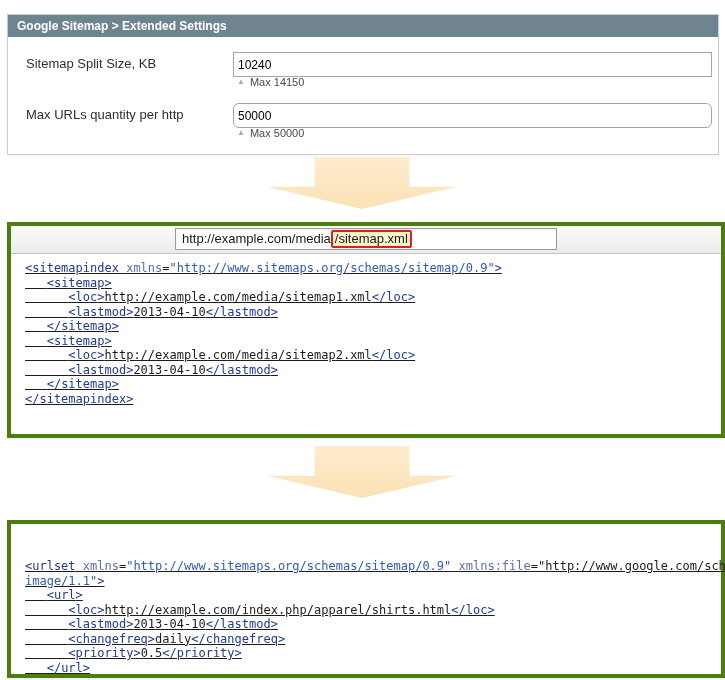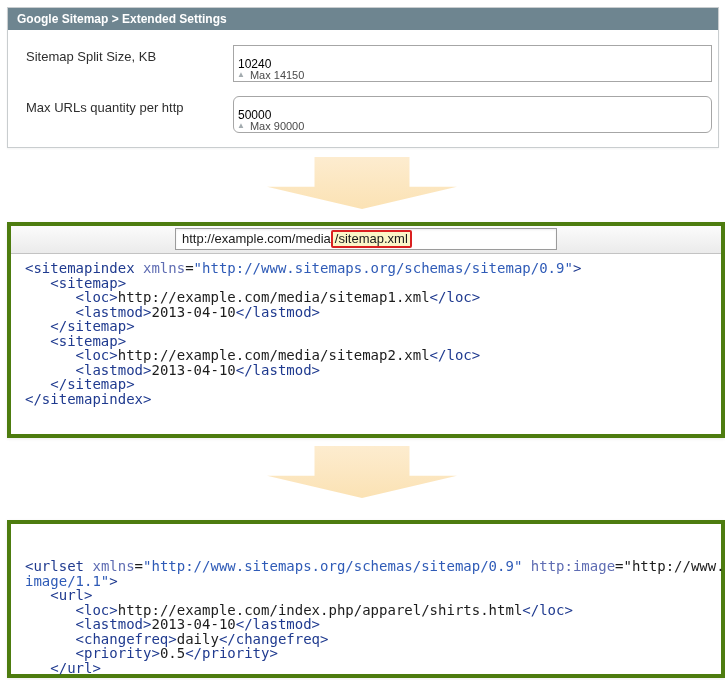--- a/index.html
+++ b/index.html
@@ -10,27 +10,27 @@
     --xml-tag:#1f3a8f;
     --xml-attr:#5f6db3;
     --xml-string:#2f5bb7;
     --xml-text:#1c1c1c;
   }
   html,body{margin:0;padding:0;background:#fff;}
   .page{position:relative;width:725px;height:680px;background:#fff;overflow:hidden;
         font-family:"Liberation Sans",sans-serif;}
 
   
-  .settings-panel{position:absolute;left:7px;top:7px;width:710px;height:139px;
+  .settings-panel{position:absolute;left:7px;top:14px;width:710px;height:139px;
     border:1px solid #c9cdcf;background:#fff;box-shadow:0 1px 2px rgba(0,0,0,.05);}
   .settings-header{height:22px;background:var(--header-bg);color:#fff;
     font-size:12px;font-weight:bold;line-height:22px;padding:0 9px;}
   .f-label{position:absolute;left:18px;font-size:13px;color:#2e2e2e;}
   .f-input{position:absolute;left:225px;width:469px;height:17px;border:1px solid #a6a6a6;
-    font-family:"Liberation Sans",sans-serif;font-size:12px;color:#000;padding:9px 4px;background:#fff;}
+    font-family:"Liberation Sans",sans-serif;font-size:12px;color:#000;padding:3px 4px;background:#fff;}
   .hint{position:absolute;left:229px;font-size:11px;color:#4a4a4a;display:flex;align-items:center;gap:5px;}
   .tri{font-size:8px;color:#a3abaf;line-height:1;}
 
   
   .flow-arrow{position:absolute;left:267px;width:190px;height:52px;
     background:linear-gradient(180deg,#fdeccf,var(--arrow-fill));
     clip-path:polygon(25% 0,75% 0,75% 57%,100% 57%,50% 100%,0 57%,25% 57%);}
 
   
   .browser-panel{position:absolute;left:7px;width:710px;border:4px solid #4d7c0f;
@@ -40,21 +40,21 @@
   .url-box{position:absolute;left:164px;top:2px;width:368px;height:18px;
     border:1px solid #9b9b9b;background:#fff;padding:1px 6px;
     font-size:13px;line-height:18px;color:#1a1a1a;box-shadow:inset 0 1px 2px rgba(0,0,0,.08);
     white-space:nowrap;overflow:visible;}
   .url-hl{background:var(--url-highlight-bg);border:2px solid var(--url-highlight-border);
     border-radius:2px;padding:0 2px;display:inline-block;line-height:14px;}
 
   
   .xml{position:absolute;left:0;top:28px;right:0;bottom:0;padding:7px 8px 0 14px;
     font-family:"DejaVu Sans Mono","Liberation Mono",monospace;
-    font-size:14px;line-height:14.5px;color:var(--xml-text);white-space:pre;}
+    font-size:12px;line-height:14.5px;color:var(--xml-text);white-space:pre;text-decoration:underline;}
   .xml .xt{color:var(--xml-tag);}
   .xml .xa{color:var(--xml-attr);}
   .xml .xs{color:var(--xml-string);}
 </style>
 </head>
 <body>
 
 <div class="page">
 
   <section class="settings-panel">
@@ -66,21 +66,21 @@
     <input class="f-input" style="top: 37px;" value="10240">
     <div class="hint" style="top:61px">
       <span class="tri">▲</span>
       <span>Max 14150</span>
     </div>
 
     <label class="f-label" style="top:92px">Max URLs quantity per http</label>
     <input class="f-input" style="top: 88px; border-radius: 6px;" value="50000">
     <div class="hint" style="top:112px">
       <span class="tri">▲</span>
-      <span>Max 90000</span>
+      <span>Max 50000</span>
     </div>
   </section>
 
   <div class="flow-arrow" style="top:157px"></div>
 
   <section class="browser-panel" style="top:222px;height:208px">
     <div class="addr-strip">
       <div class="url-box"><span>http://example.com/media</span><span class="url-hl">/sitemap.xml</span></div>
     </div>
     <div class="xml"><span class="xt">&lt;sitemapindex</span> <span class="xa">xmlns</span>=<span class="xs">"http://www.sitemaps.org/schemas/sitemap/0.9"</span><span class="xt">&gt;</span>
@@ -91,21 +91,21 @@
    <span class="xt">&lt;sitemap</span><span class="xt">&gt;</span>
       <span class="xt">&lt;loc</span><span class="xt">&gt;</span>http://example.com/media/sitemap2.xml<span class="xt">&lt;/loc</span><span class="xt">&gt;</span>
       <span class="xt">&lt;lastmod</span><span class="xt">&gt;</span>2013-04-10<span class="xt">&lt;/lastmod</span><span class="xt">&gt;</span>
    <span class="xt">&lt;/sitemap</span><span class="xt">&gt;</span>
 <span class="xt">&lt;/sitemapindex</span><span class="xt">&gt;</span></div>
   </section>
 
   <div class="flow-arrow" style="top:446px"></div>
 
   <section class="browser-panel" style="top:520px;height:150px">
-    <div class="xml"><span class="xt">&lt;urlset</span> <span class="xa">xmlns</span>=<span class="xs">"http://www.sitemaps.org/schemas/sitemap/0.9"</span> <span class="xa">http:image</span>="http://www.google.com/schemas/sitemap-
+    <div class="xml"><span class="xt">&lt;urlset</span> <span class="xa">xmlns</span>=<span class="xs">"http://www.sitemaps.org/schemas/sitemap/0.9"</span> <span class="xa">xmlns:file</span>="http://www.google.com/schemas/sitemap-
 <span class="xs">image/1.1"</span><span class="xt">&gt;</span>
    <span class="xt">&lt;url</span><span class="xt">&gt;</span>
       <span class="xt">&lt;loc</span><span class="xt">&gt;</span>http://example.com/index.php/apparel/shirts.html<span class="xt">&lt;/loc</span><span class="xt">&gt;</span>
       <span class="xt">&lt;lastmod</span><span class="xt">&gt;</span>2013-04-10<span class="xt">&lt;/lastmod</span><span class="xt">&gt;</span>
       <span class="xt">&lt;changefreq</span><span class="xt">&gt;</span>daily<span class="xt">&lt;/changefreq</span><span class="xt">&gt;</span>
       <span class="xt">&lt;priority</span><span class="xt">&gt;</span>0.5<span class="xt">&lt;/priority</span><span class="xt">&gt;</span>
    <span class="xt">&lt;/url</span><span class="xt">&gt;</span></div>
   </section>
 
 </div>

